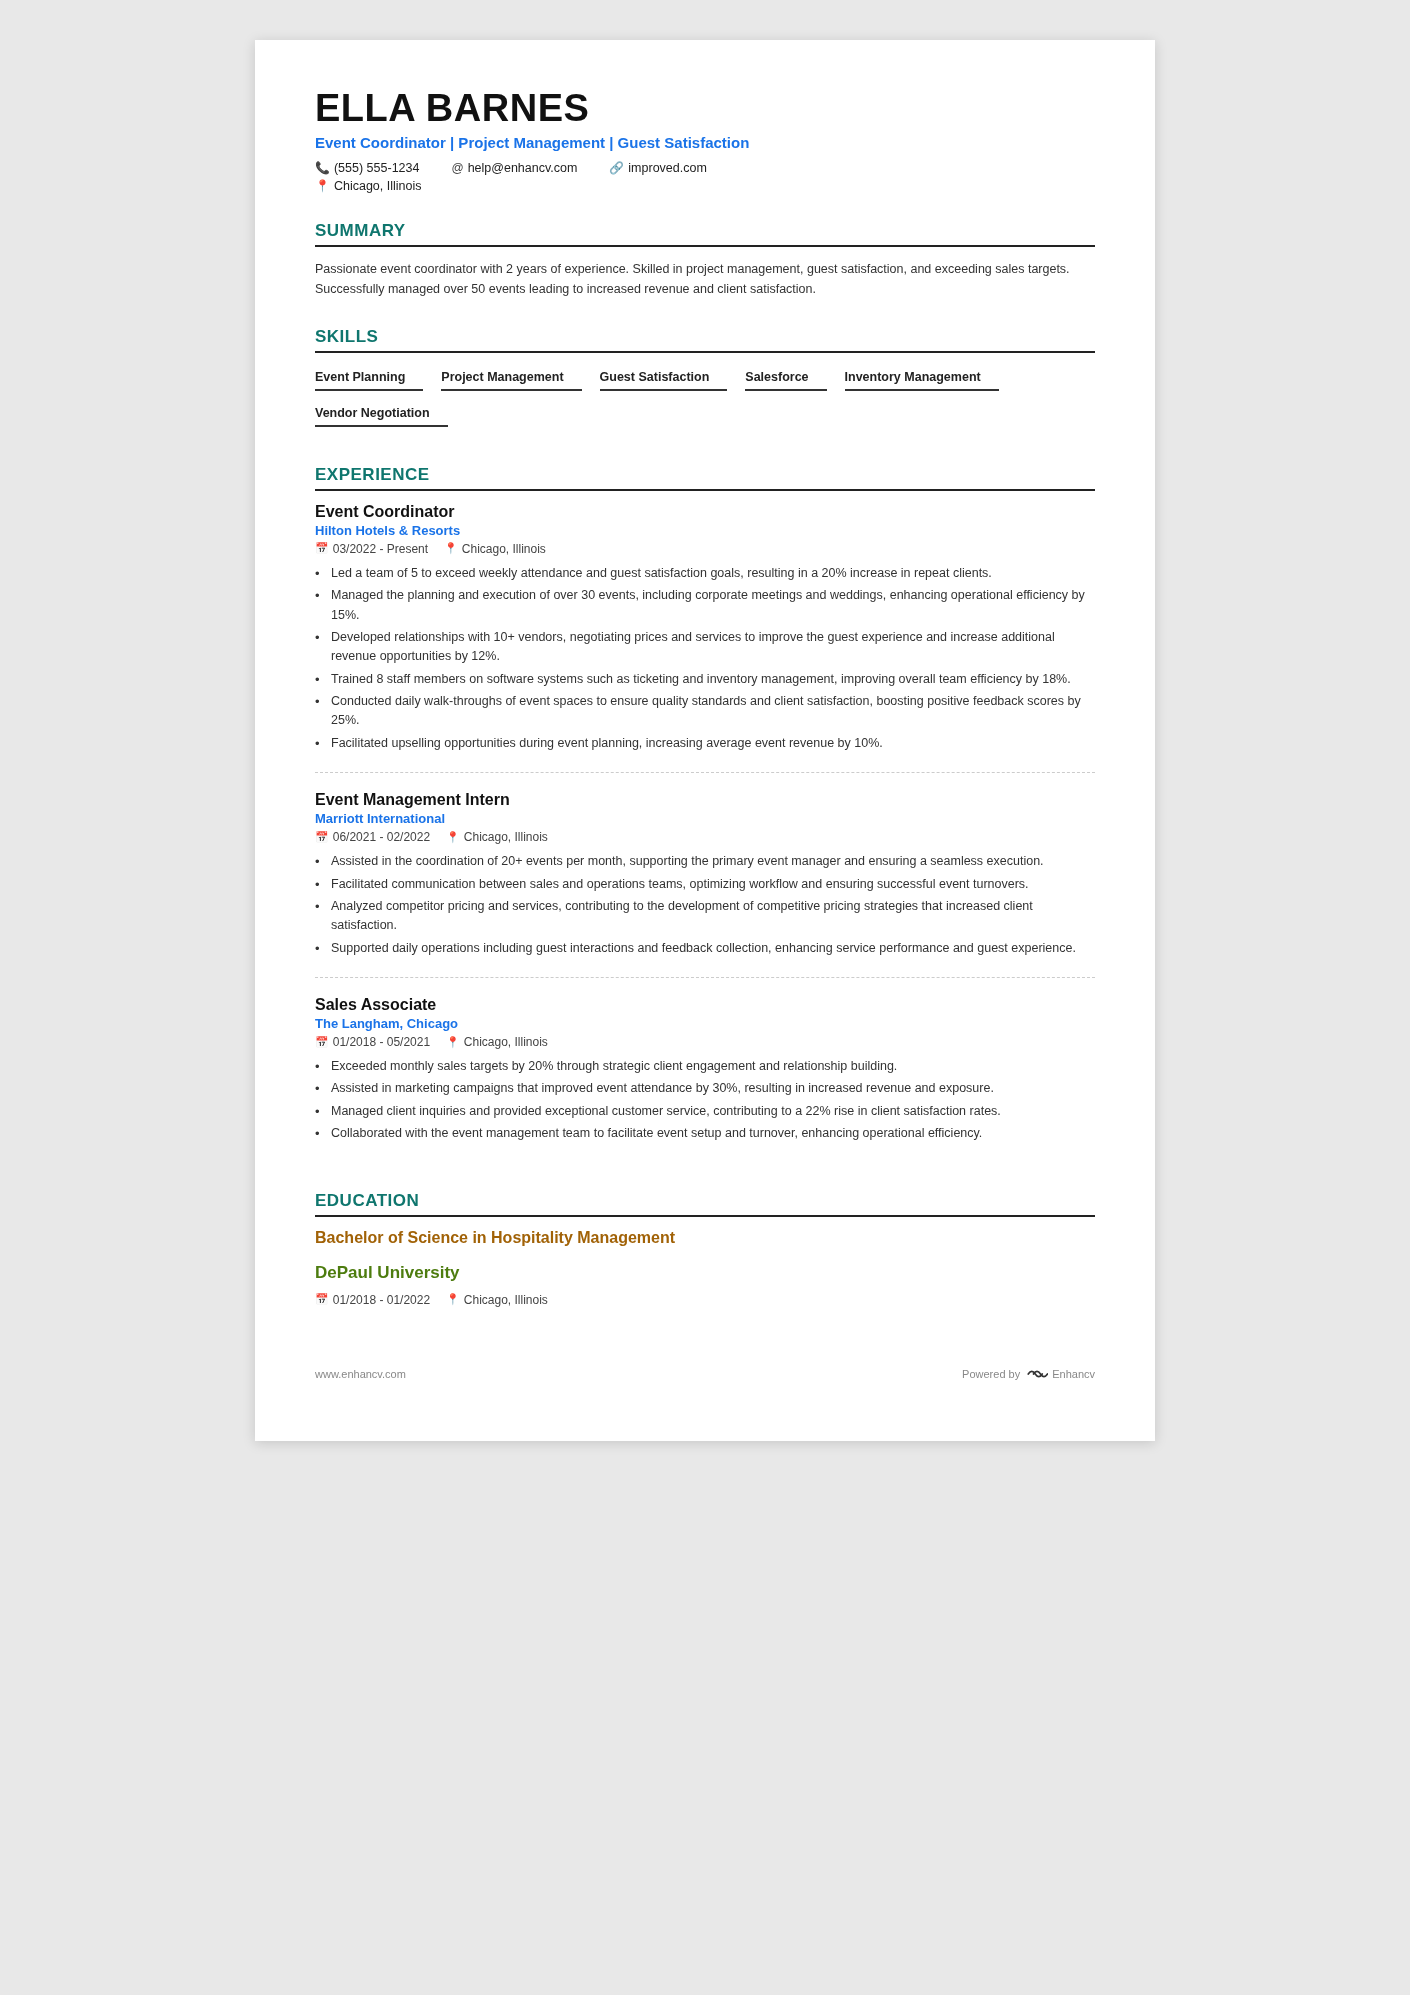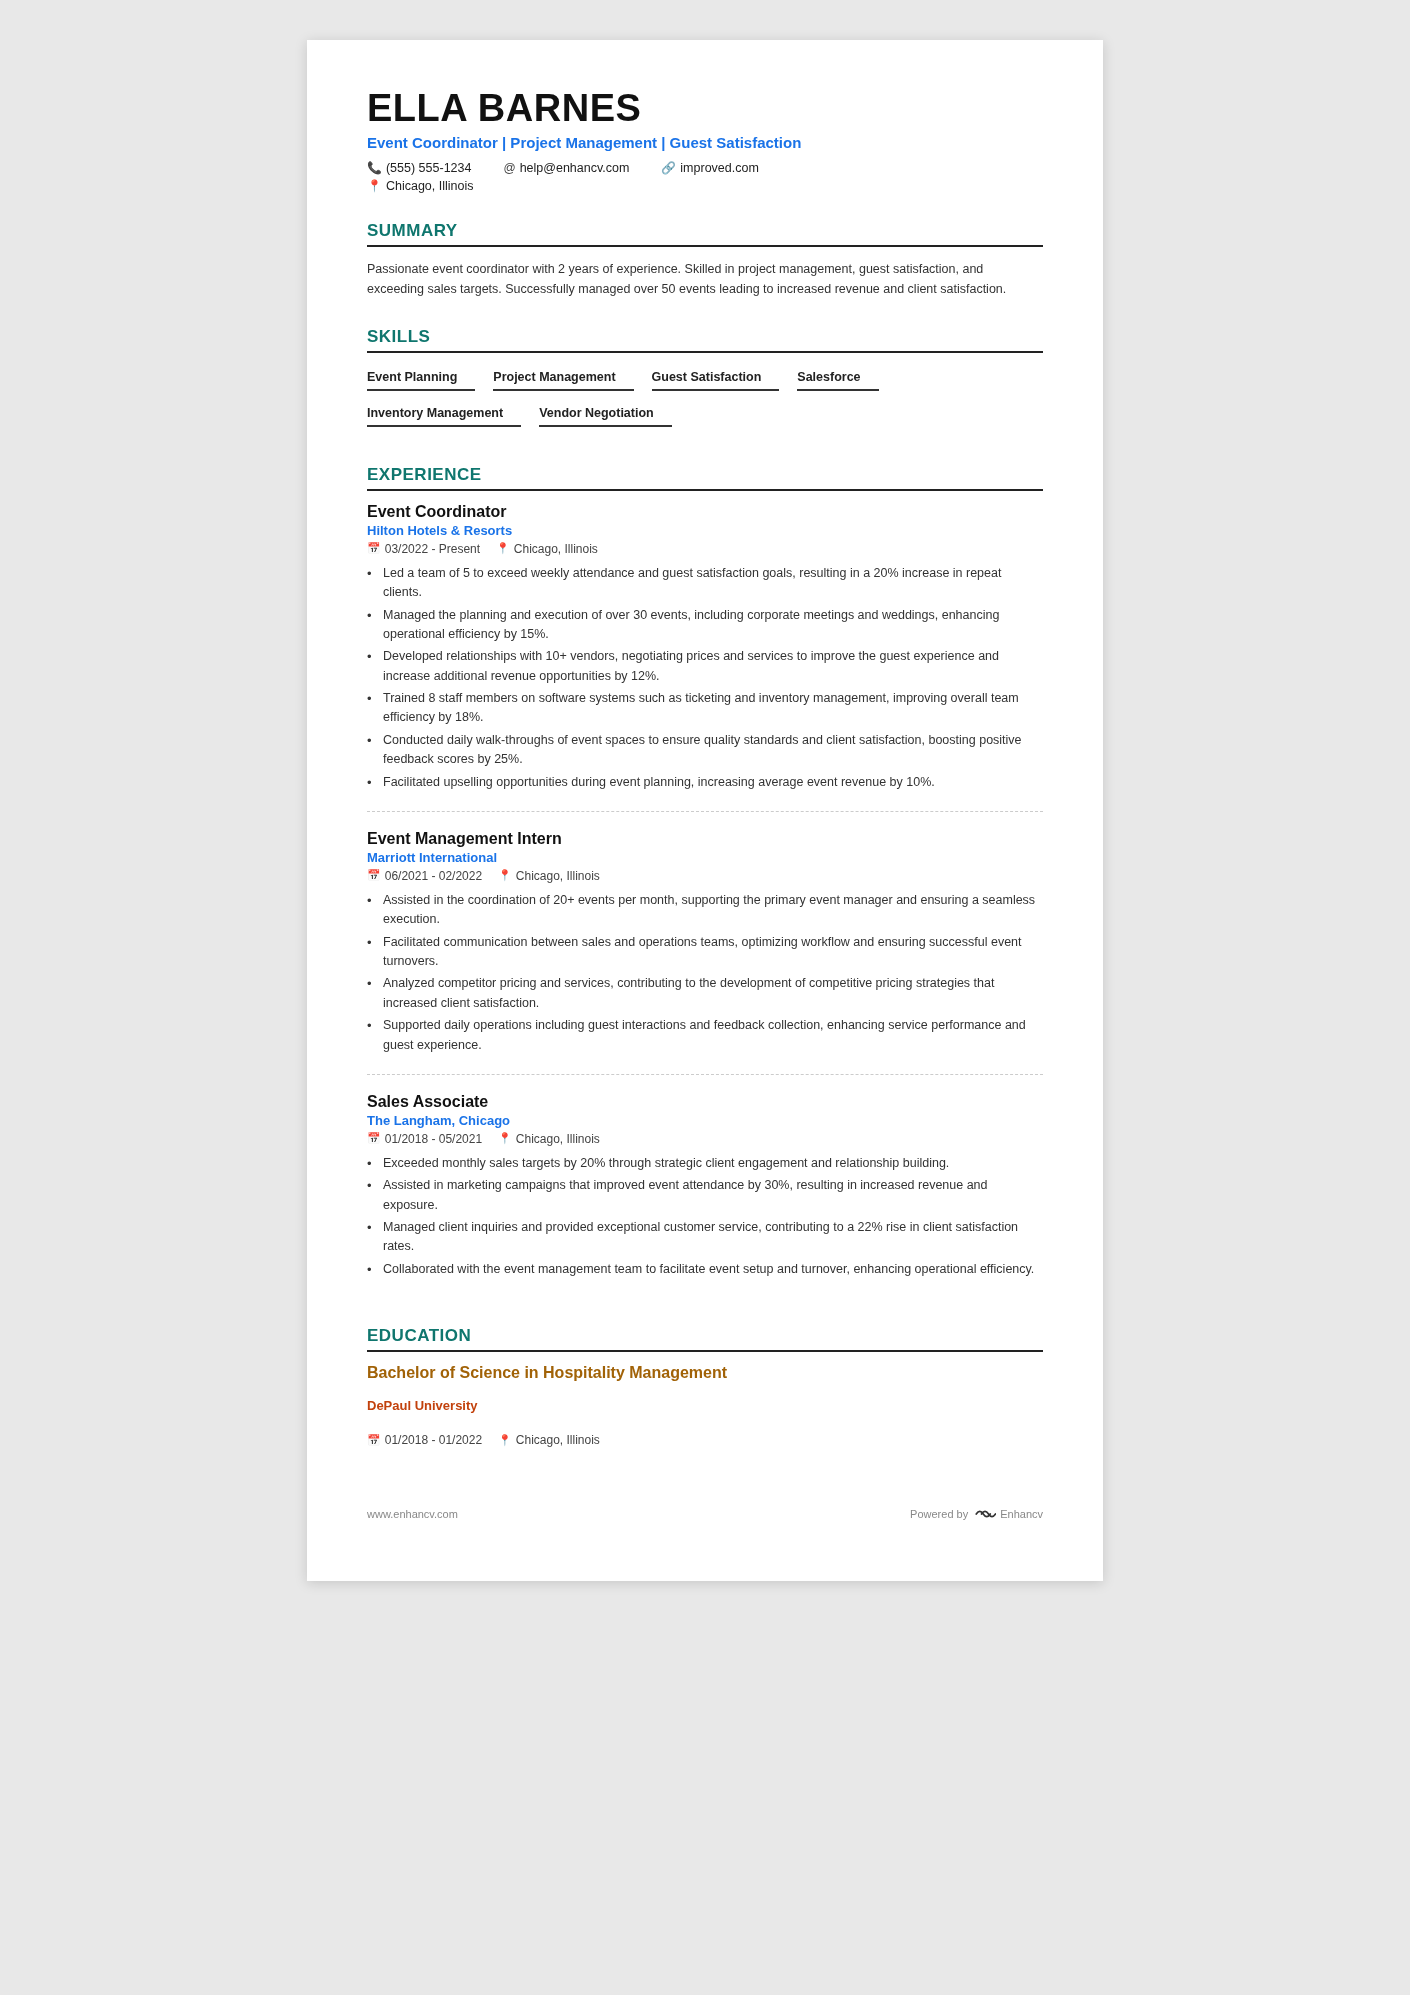--- a/index.html
+++ b/index.html
@@ -7,21 +7,21 @@
       background: #e8e8e8;
       font-family: Arial, Helvetica, sans-serif;
       display: flex;
       justify-content: center;
       align-items: flex-start;
       min-height: 100vh;
       padding: 40px 20px;
     }
     .resume-page {
       background: #ffffff;
-      width: 796px;
+      width: 900px;
       min-height: 1200px;
       padding: 48px 60px 60px 60px;
       box-shadow: 0 2px 12px rgba(0,0,0,0.15);
       position: relative;
     }
     
     .header-name {
       font-size: 38px;
       font-weight: 900;
       color: #111111;
@@ -143,24 +143,24 @@
       border-bottom: none;
     }
     
     .edu-degree {
       font-size: 16px;
       font-weight: 700;
       color: #a16207;
       margin-bottom: 16px;
     }
     .edu-school {
-      font-size: 13px;
-      font-weight: 700;
-      color: #c2410c;
-      margin-bottom: 20px;
+      font-size: 17px;
+      font-weight: 700;
+      color: #4d7c0f;
+      margin-bottom: 10px;
     }
     
     .page-footer {
       margin-top: 60px;
       display: flex;
       justify-content: space-between;
       align-items: center;
       font-size: 11px;
       color: #888;
       border-top: none;

